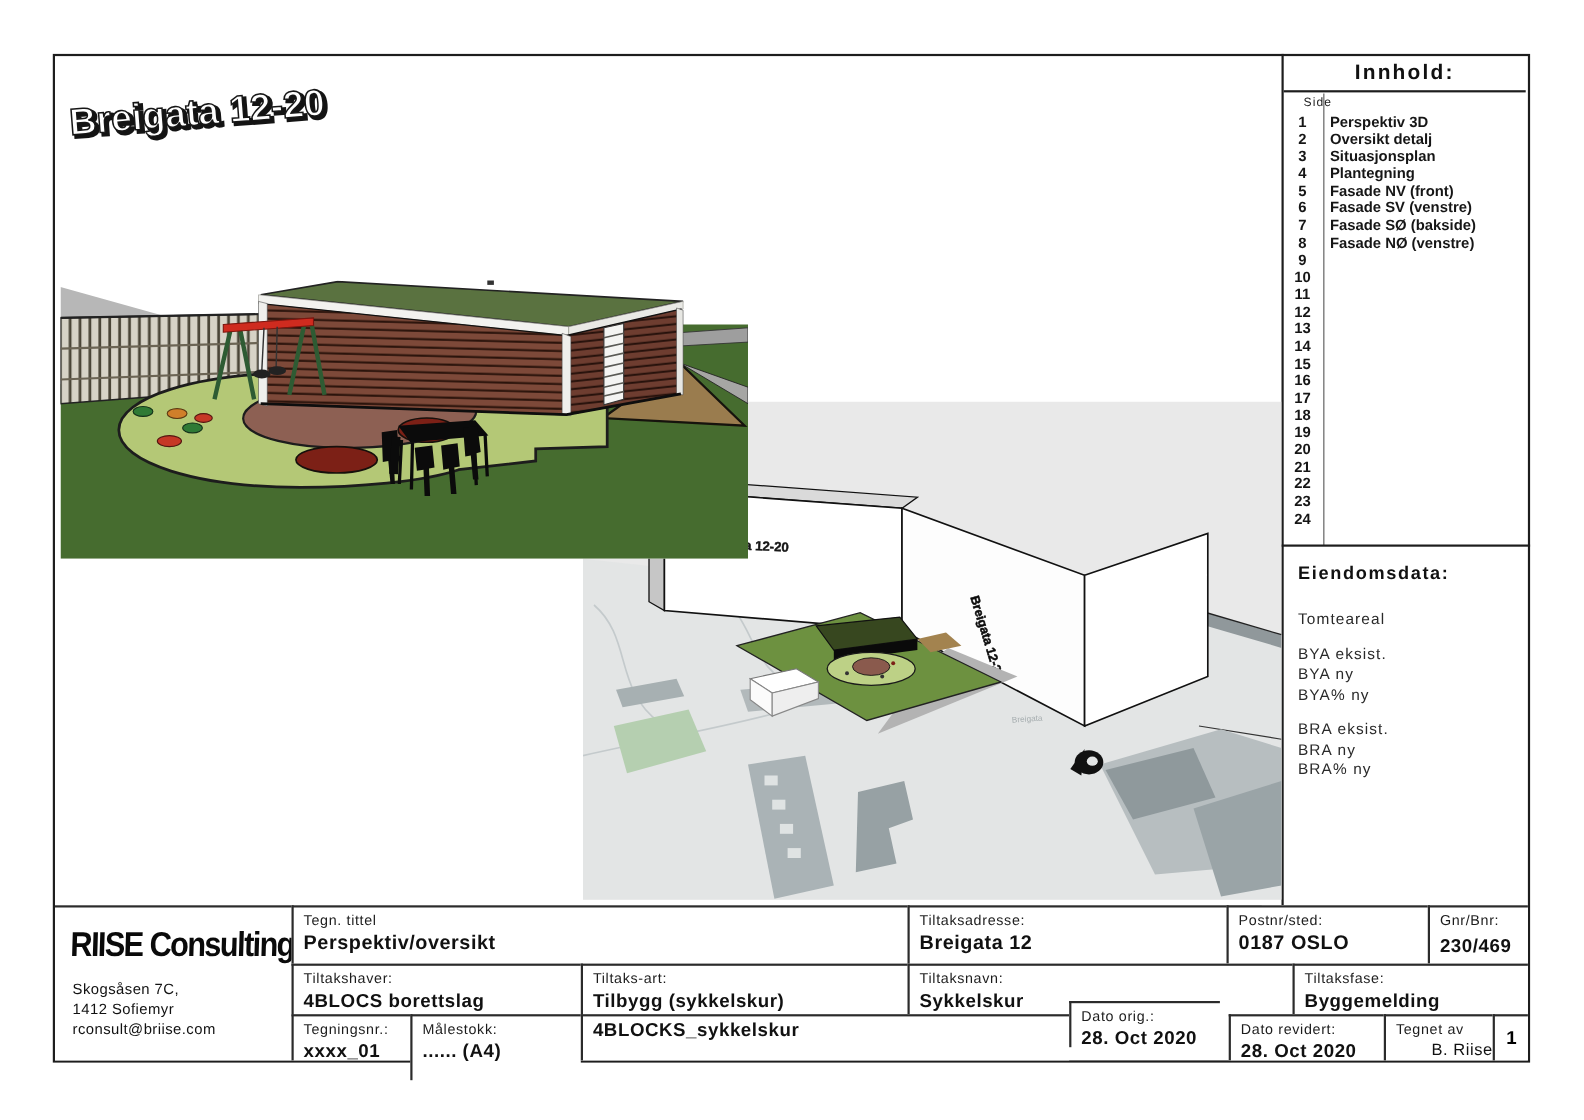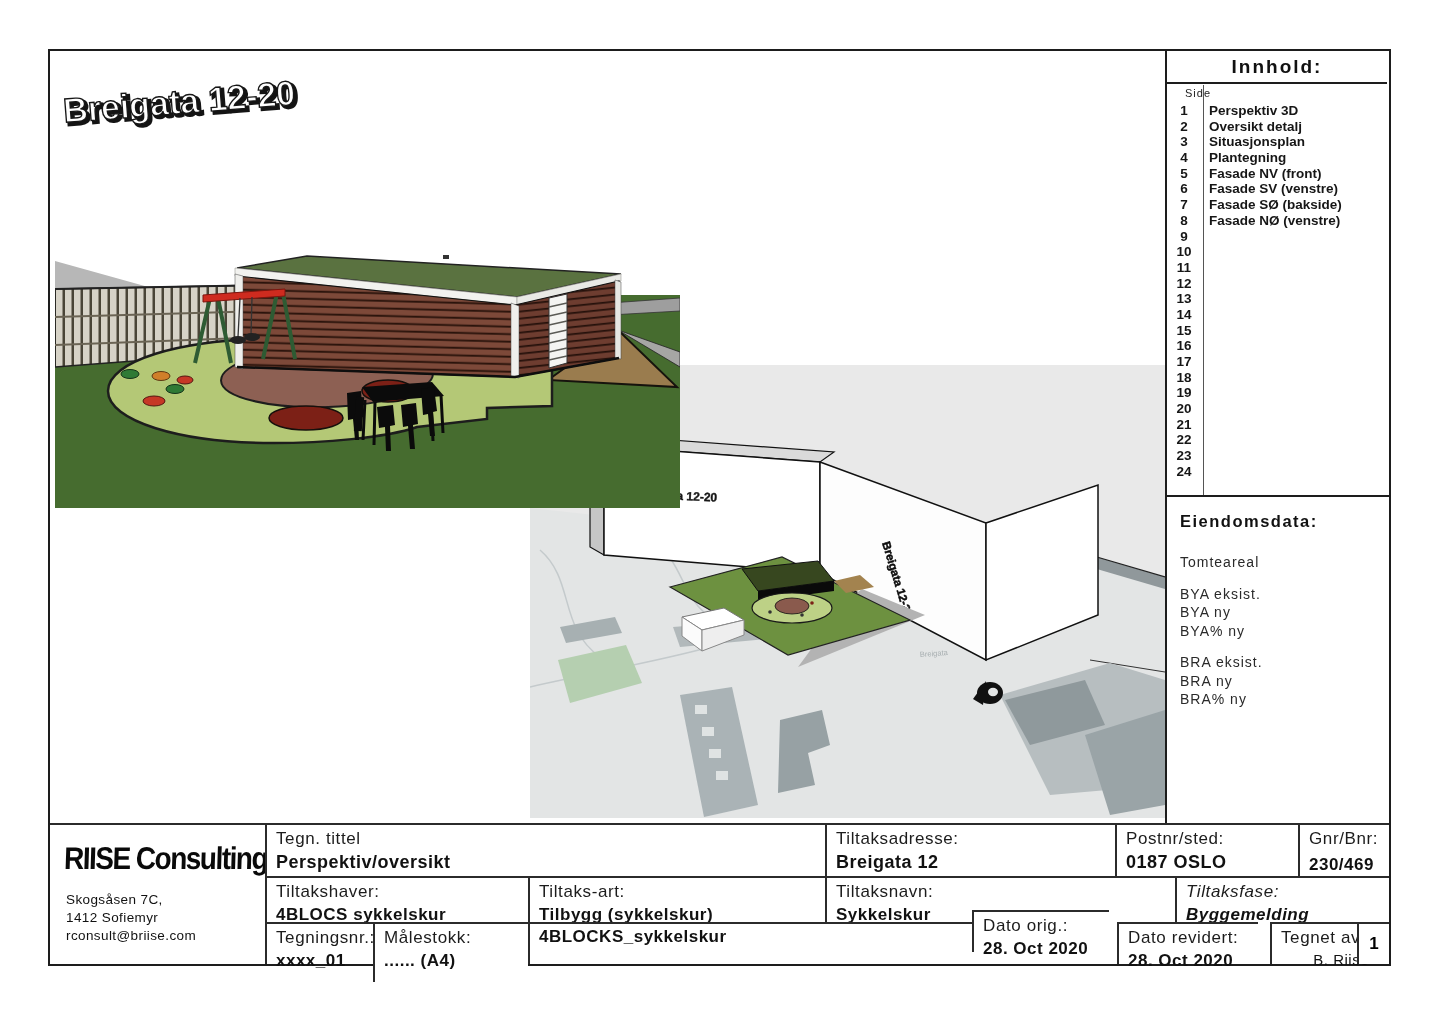--- a/index.html
+++ b/index.html
@@ -24,21 +24,21 @@
   .toc-label{padding-left:8px;white-space:nowrap;}
   
   #eiendomsdata{left:1180px;top:512px;width:200px;color:#2a2a2a;}
   #eiendomsdata .ed-title{font-weight:bold;font-size:16.5px;letter-spacing:1.5px;color:#111;margin-bottom:22px;}
   #eiendomsdata .ed-line{font-size:14px;line-height:18.5px;letter-spacing:1px;}
   #eiendomsdata .ed-gap{height:13px;}
   
   .tb-cell{position:absolute;border-left:2px solid #2b2b2b;border-top:2px solid #2b2b2b;
     box-sizing:border-box;background:#fff;}
   .tb-cell.noleft{border-left:none;}
-  .tb-label{font-size:17px;color:#1c1c1c;margin:4px 0 0 9px;letter-spacing:0.6px;}
+  .tb-label{font-size:13px;color:#1c1c1c;margin:4px 0 0 9px;letter-spacing:0.6px;}
   .tb-value{font-size:17px;font-weight:bold;color:#111;margin:3px 0 0 9px;letter-spacing:0.5px;white-space:nowrap;}
   .tb-value.big{font-size:18px;}
   .tb-value.reg{font-weight:normal;font-size:15px;text-align:right;}
   #cell-pagenum{display:flex;align-items:center;justify-content:center;
     font-weight:bold;font-size:17px;}
   #logo-cell{padding-top:18px;}
   #company-logo{font-weight:bold;font-size:28px;letter-spacing:-1.5px;color:#0a0a0a;
     transform:scaleY(1.12) skewX(-2deg);transform-origin:left;margin-left:14px;white-space:nowrap;}
   #company-addr{margin:16px 0 0 16px;font-weight:normal;font-size:13.5px;line-height:18px;color:#111;letter-spacing:0.4px;}
   svg text{font-family:"Liberation Sans",sans-serif;}
@@ -335,31 +335,31 @@
   <div class="tb-label">Postnr/sted:</div>
   <div class="tb-value big">0187 OSLO</div>
 </div>
 <div class="tb-cell" style="left:1298px;top:823px;width:91px;height:53px;">
   <div class="tb-label">Gnr/Bnr:</div>
   <div class="tb-value" style="margin-top:6px;">230/469</div>
 </div>
 
 <div class="tb-cell" style="left:265px;top:876px;width:263px;height:46px;">
   <div class="tb-label">Tiltakshaver:</div>
-  <div class="tb-value">4BLOCS sykkelskur</div>
+  <div class="tb-value">4BLOCS borettslag</div>
 </div>
 <div class="tb-cell" style="left:528px;top:876px;width:297px;height:46px;">
   <div class="tb-label">Tiltaks-art:</div>
   <div class="tb-value">Tilbygg (sykkelskur)</div>
 </div>
 <div class="tb-cell" style="left:825px;top:876px;width:350px;height:46px;">
   <div class="tb-label">Tiltaksnavn:</div>
   <div class="tb-value">Sykkelskur</div>
 </div>
-<div class="tb-cell" style="left:1175px;top:876px;width:214px;height:46px;font-style:italic;">
+<div class="tb-cell" style="left:1175px;top:876px;width:214px;height:46px;">
   <div class="tb-label">Tiltaksfase:</div>
   <div class="tb-value">Byggemelding</div>
 </div>
 
 <div class="tb-cell" style="left:265px;top:922px;width:108px;height:42px;">
   <div class="tb-label">Tegningsnr.:</div>
   <div class="tb-value">xxxx_01</div>
 </div>
 <div class="tb-cell" style="left:373px;top:922px;width:155px;height:60px;">
   <div class="tb-label">Målestokk:</div>
@@ -369,17 +369,17 @@
   <div class="tb-value">4BLOCKS_sykkelskur</div>
 </div>
 <div class="tb-cell" style="left:972px;top:910px;width:137px;height:42px;">
   <div class="tb-label">Dato orig.:</div>
   <div class="tb-value">28. Oct 2020</div>
 </div>
 <div class="tb-cell" style="left:1117px;top:922px;width:141px;height:42px;">
   <div class="tb-label">Dato revidert:</div>
   <div class="tb-value">28. Oct 2020</div>
 </div>
-<div class="tb-cell" style="left:1258px;top:922px;width:99px;height:42px;margin-left:12px;">
+<div class="tb-cell" style="left:1258px;top:922px;width:99px;height:42px;">
   <div class="tb-label">Tegnet av</div>
   <div class="tb-value reg">B. Riise</div>
 </div>
 <div class="tb-cell" id="cell-pagenum" style="left:1357px;top:922px;width:32px;height:42px;">1</div>
 
 </body></html>

